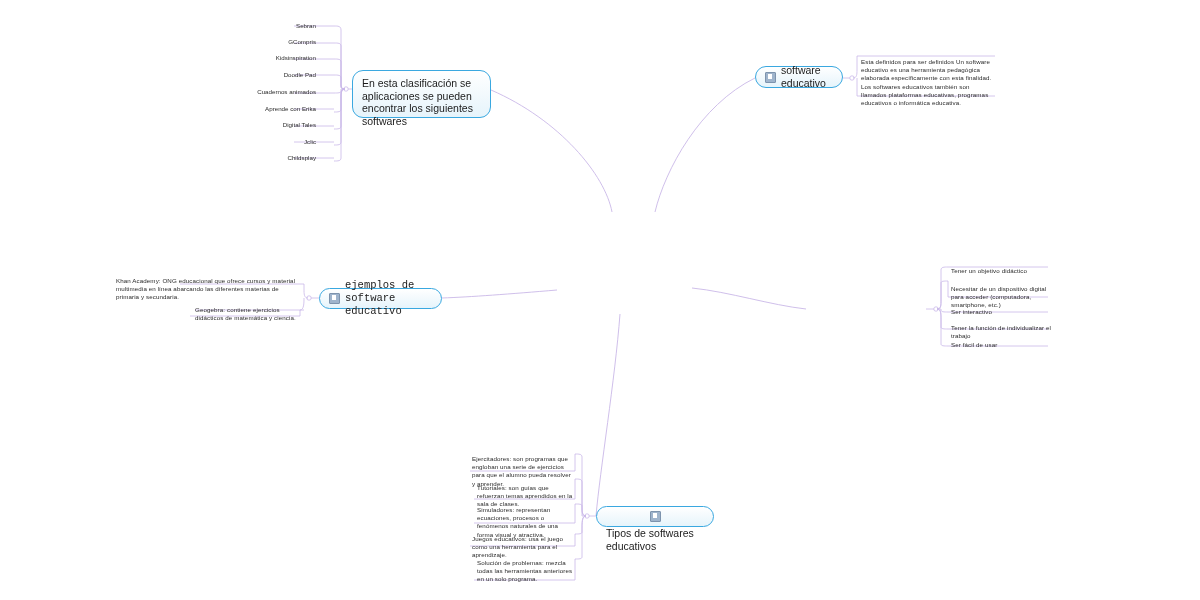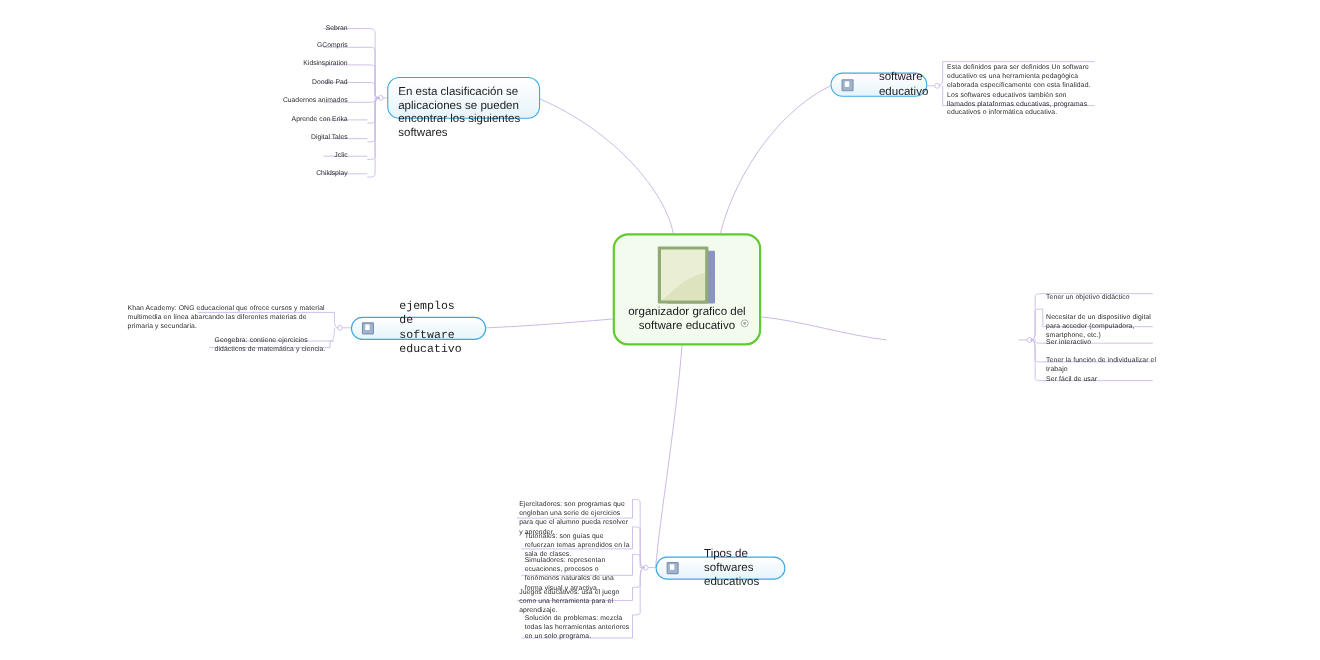--- a/index.html
+++ b/index.html
@@ -39,44 +39,44 @@
 
   
   .node{
     position:absolute;
     box-sizing:border-box;
     border:1px solid #3aa8e0;
     border-radius:11px;
     background:linear-gradient(#ffffff,#e6f4fb);
     display:flex;align-items:center;
     padding:4px 9px;
-    gap:23px;
+    gap:5px;
   }
   .node .nlabel{
     font-size:10.5px;color:#1b1b1b;line-height:13px;
   }
   .node .nicon{
     width:9px;height:9px;flex:0 0 9px;
     background:#9fb4cc;
     border:1px solid #7d93ad;
     border-radius:1px;
     position:relative;
   }
   .node .nicon:after{
     content:"";position:absolute;left:2px;top:1px;
     width:4px;height:5px;background:#ffffff;
   }
 
   .n-softedu{left:755px;top:66px;width:88px;height:22px;}
-  .n-clasif{left:352px;top:70px;width:139px;height:38px;align-items:flex-start;padding-top:6px;}
+  .n-clasif{left:352px;top:70px;width:139px;height:48px;align-items:flex-start;padding-top:6px;}
   .n-clasif .nlabel{line-height:12.5px;}
   .n-ejemplos{left:319px;top:288px;width:123px;height:21px;font-family:Liberation Mono, monospace;}
   .n-caract{left:806px;top:293px;width:120px;height:33px;align-items:flex-start;padding-top:5px;}
   .n-caract .nlabel{line-height:12.5px;}
-  .n-tipos{left:596px;top:506px;width:118px;height:21px;}
+  .n-tipos{left:596px;top:506px;width:118px;height:21px;flex-direction:column;}
 
   
   .leaf{
     position:absolute;
     font-size:6.2px;
     color:#2a2a2a;
     line-height:8.2px;
     letter-spacing:.1px;
   }
   .leaf.l{text-align:left;}
@@ -165,36 +165,20 @@
 
     <g fill="none" stroke="#c9b8e8" stroke-width="0.8">
       <path d="M319,298 L311,298"></path>
       <circle cx="309" cy="298" r="2.2" fill="#ffffff" stroke="#c9b8e8"></circle>
       <path d="M308,298 C304,298 304,294 304,289 L304,284 L180,284"></path>
       <path d="M304,298 C304,303 304,310 300,310 L300,316 L190,316"></path>
       <path d="M304,310 L195,310"></path>
     </g>
   </svg>
 
-  <div class="central">
-    <div class="bookwrap">
-      <svg viewBox="0 0 62 60" width="62" height="60">
-        <rect x="12" y="6" width="44" height="48" rx="1" fill="#8a93c4"></rect>
-        <rect x="4" y="2" width="46" height="52" rx="1" fill="#8faa72"></rect>
-        <rect x="7" y="5" width="40" height="46" fill="#f2f5e2"></rect>
-        <path d="M7,51 C18,44 26,30 47,26 L47,51 Z" fill="#dde3be"></path>
-        <path d="M7,5 L47,5 L47,26 C26,30 18,44 7,51 Z" fill="#e9eed4"></path>
-      </svg>
-    </div>
-    <div class="title">organizador grafico del software educativo</div>
-    <svg class="gear" viewBox="0 0 10 10">
-      <circle cx="5" cy="5" r="4" fill="none" stroke="#8c8c8c" stroke-width="1"></circle>
-      <circle cx="5" cy="5" r="1.6" fill="#8c8c8c"></circle>
-    </svg>
-  </div>
 
   <div class="node n-clasif">
     <span class="nlabel">En  esta clasificación se aplicaciones se pueden encontrar los siguientes softwares</span>
   </div>
 
   <div class="node n-softedu">
     <span class="nicon"></span>
     <span class="nlabel">software educativo</span>
   </div>
 

